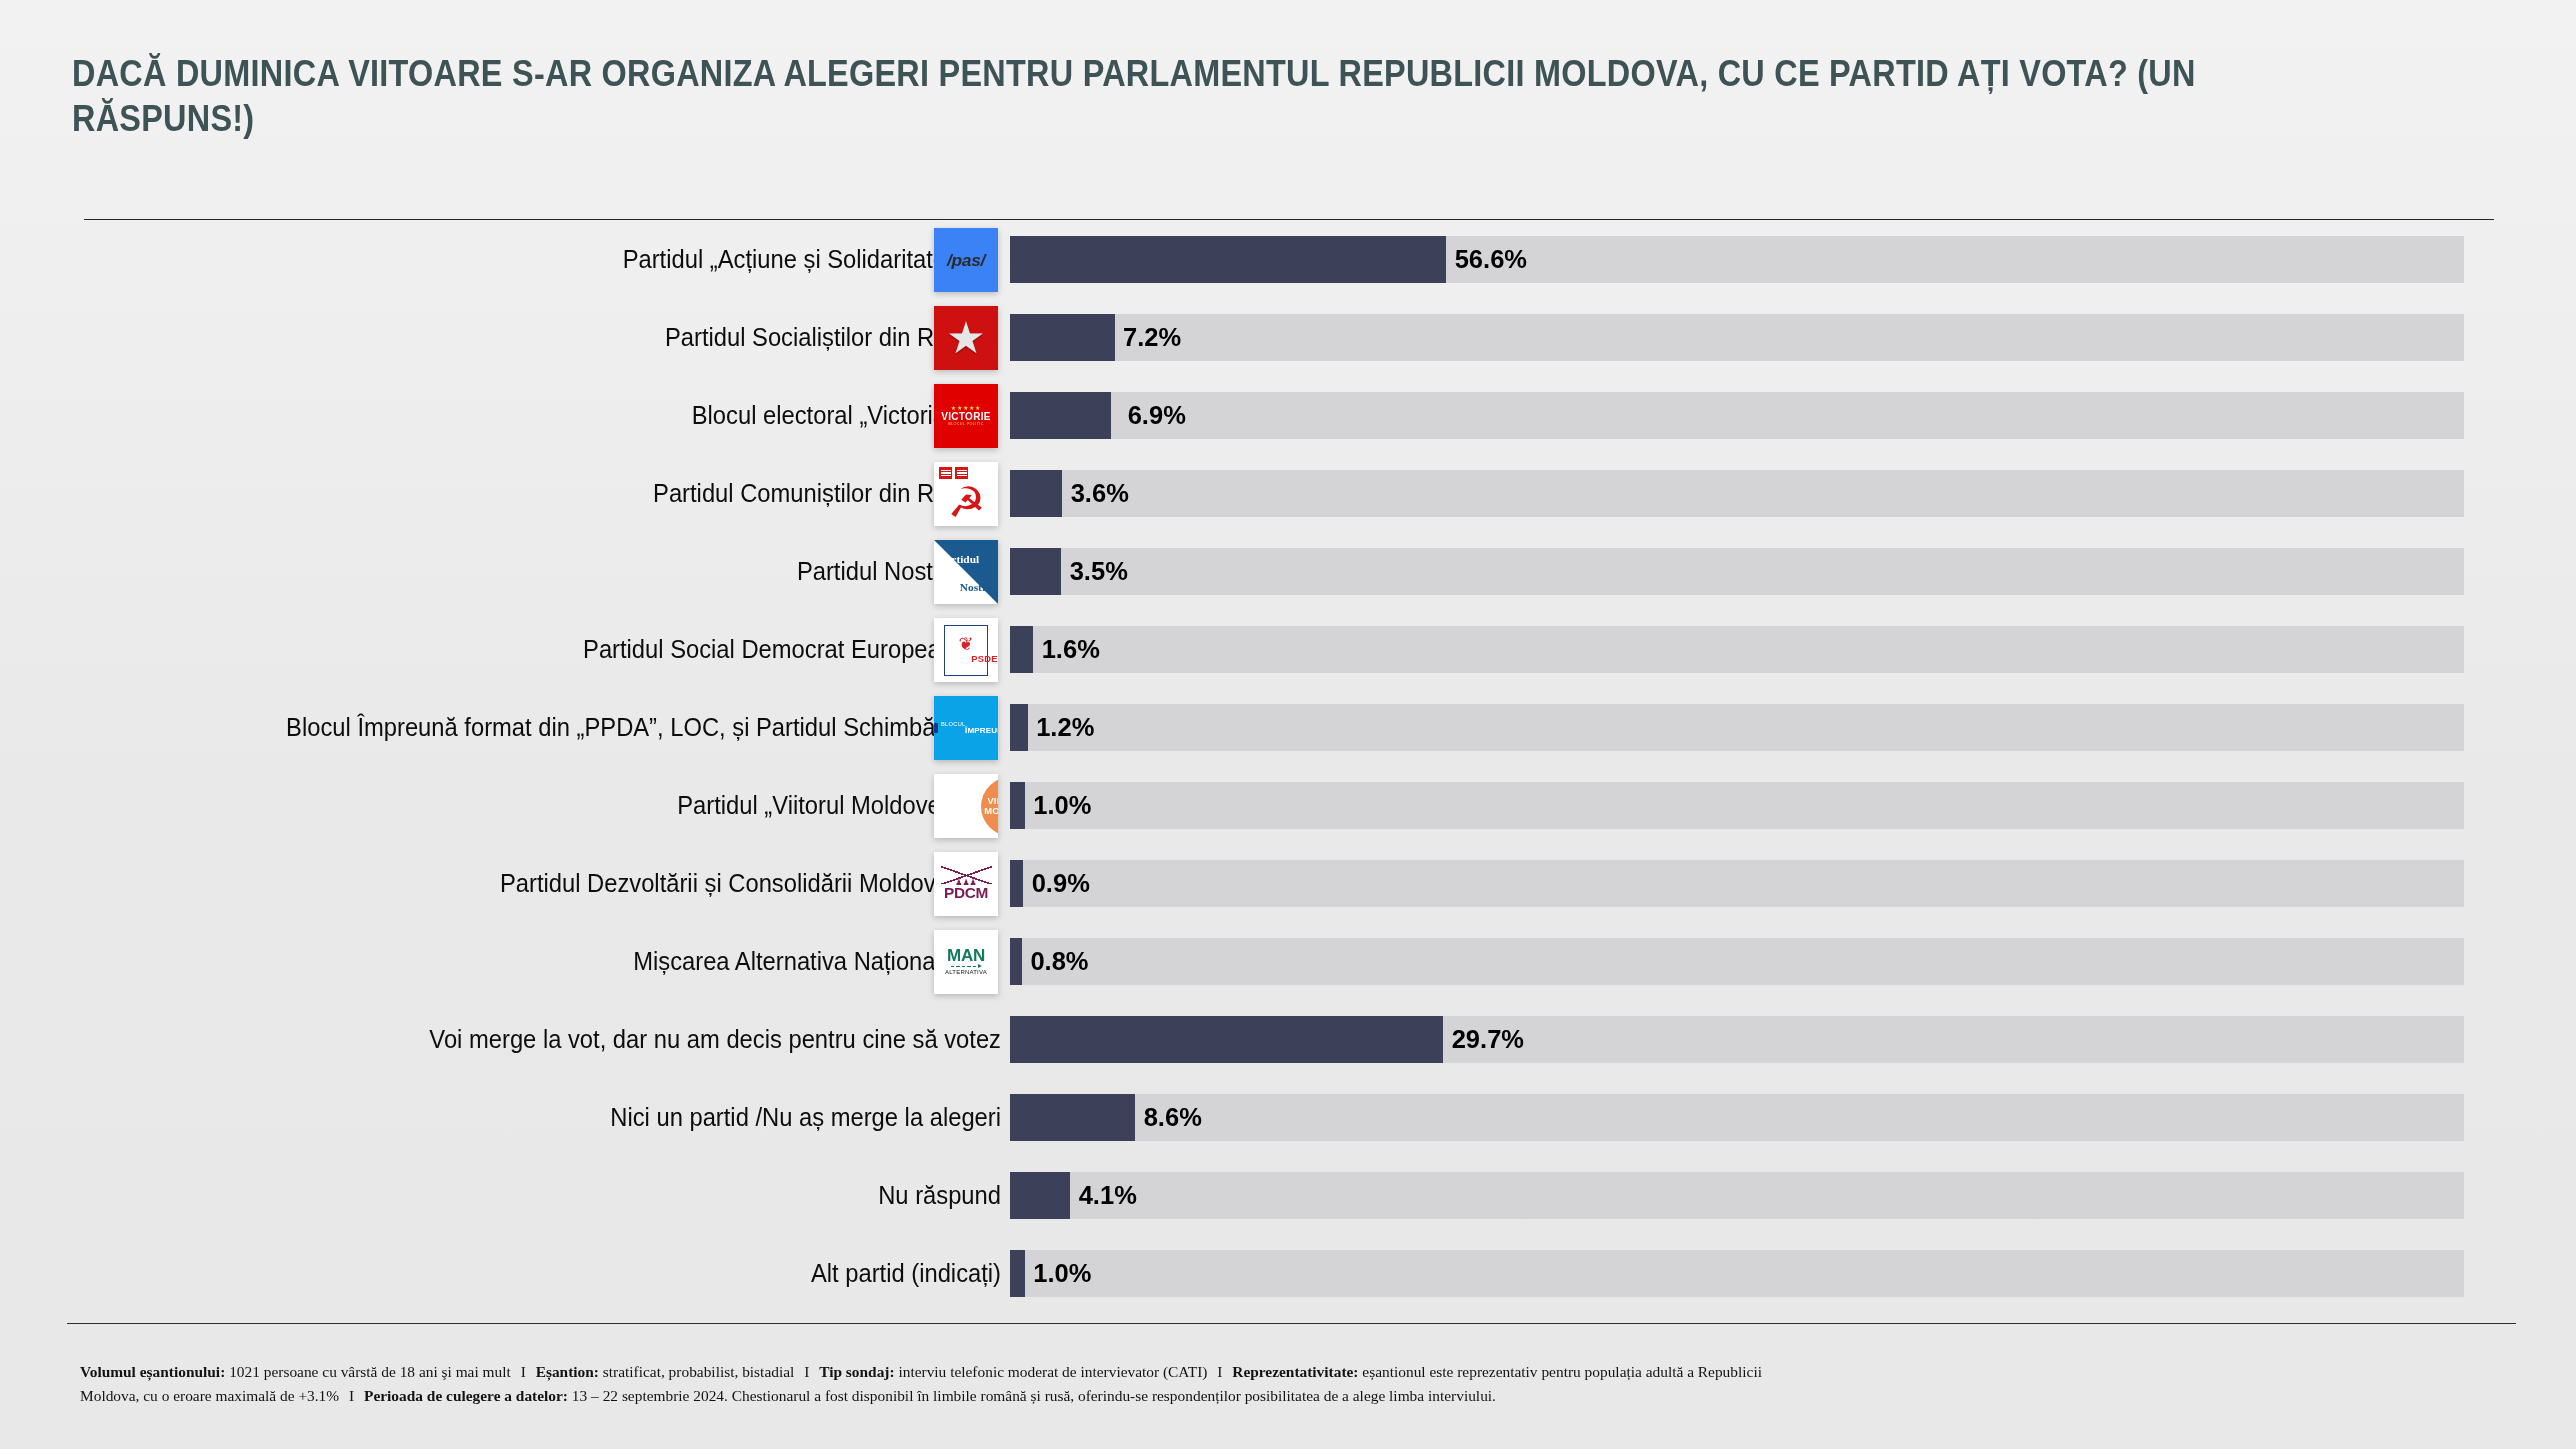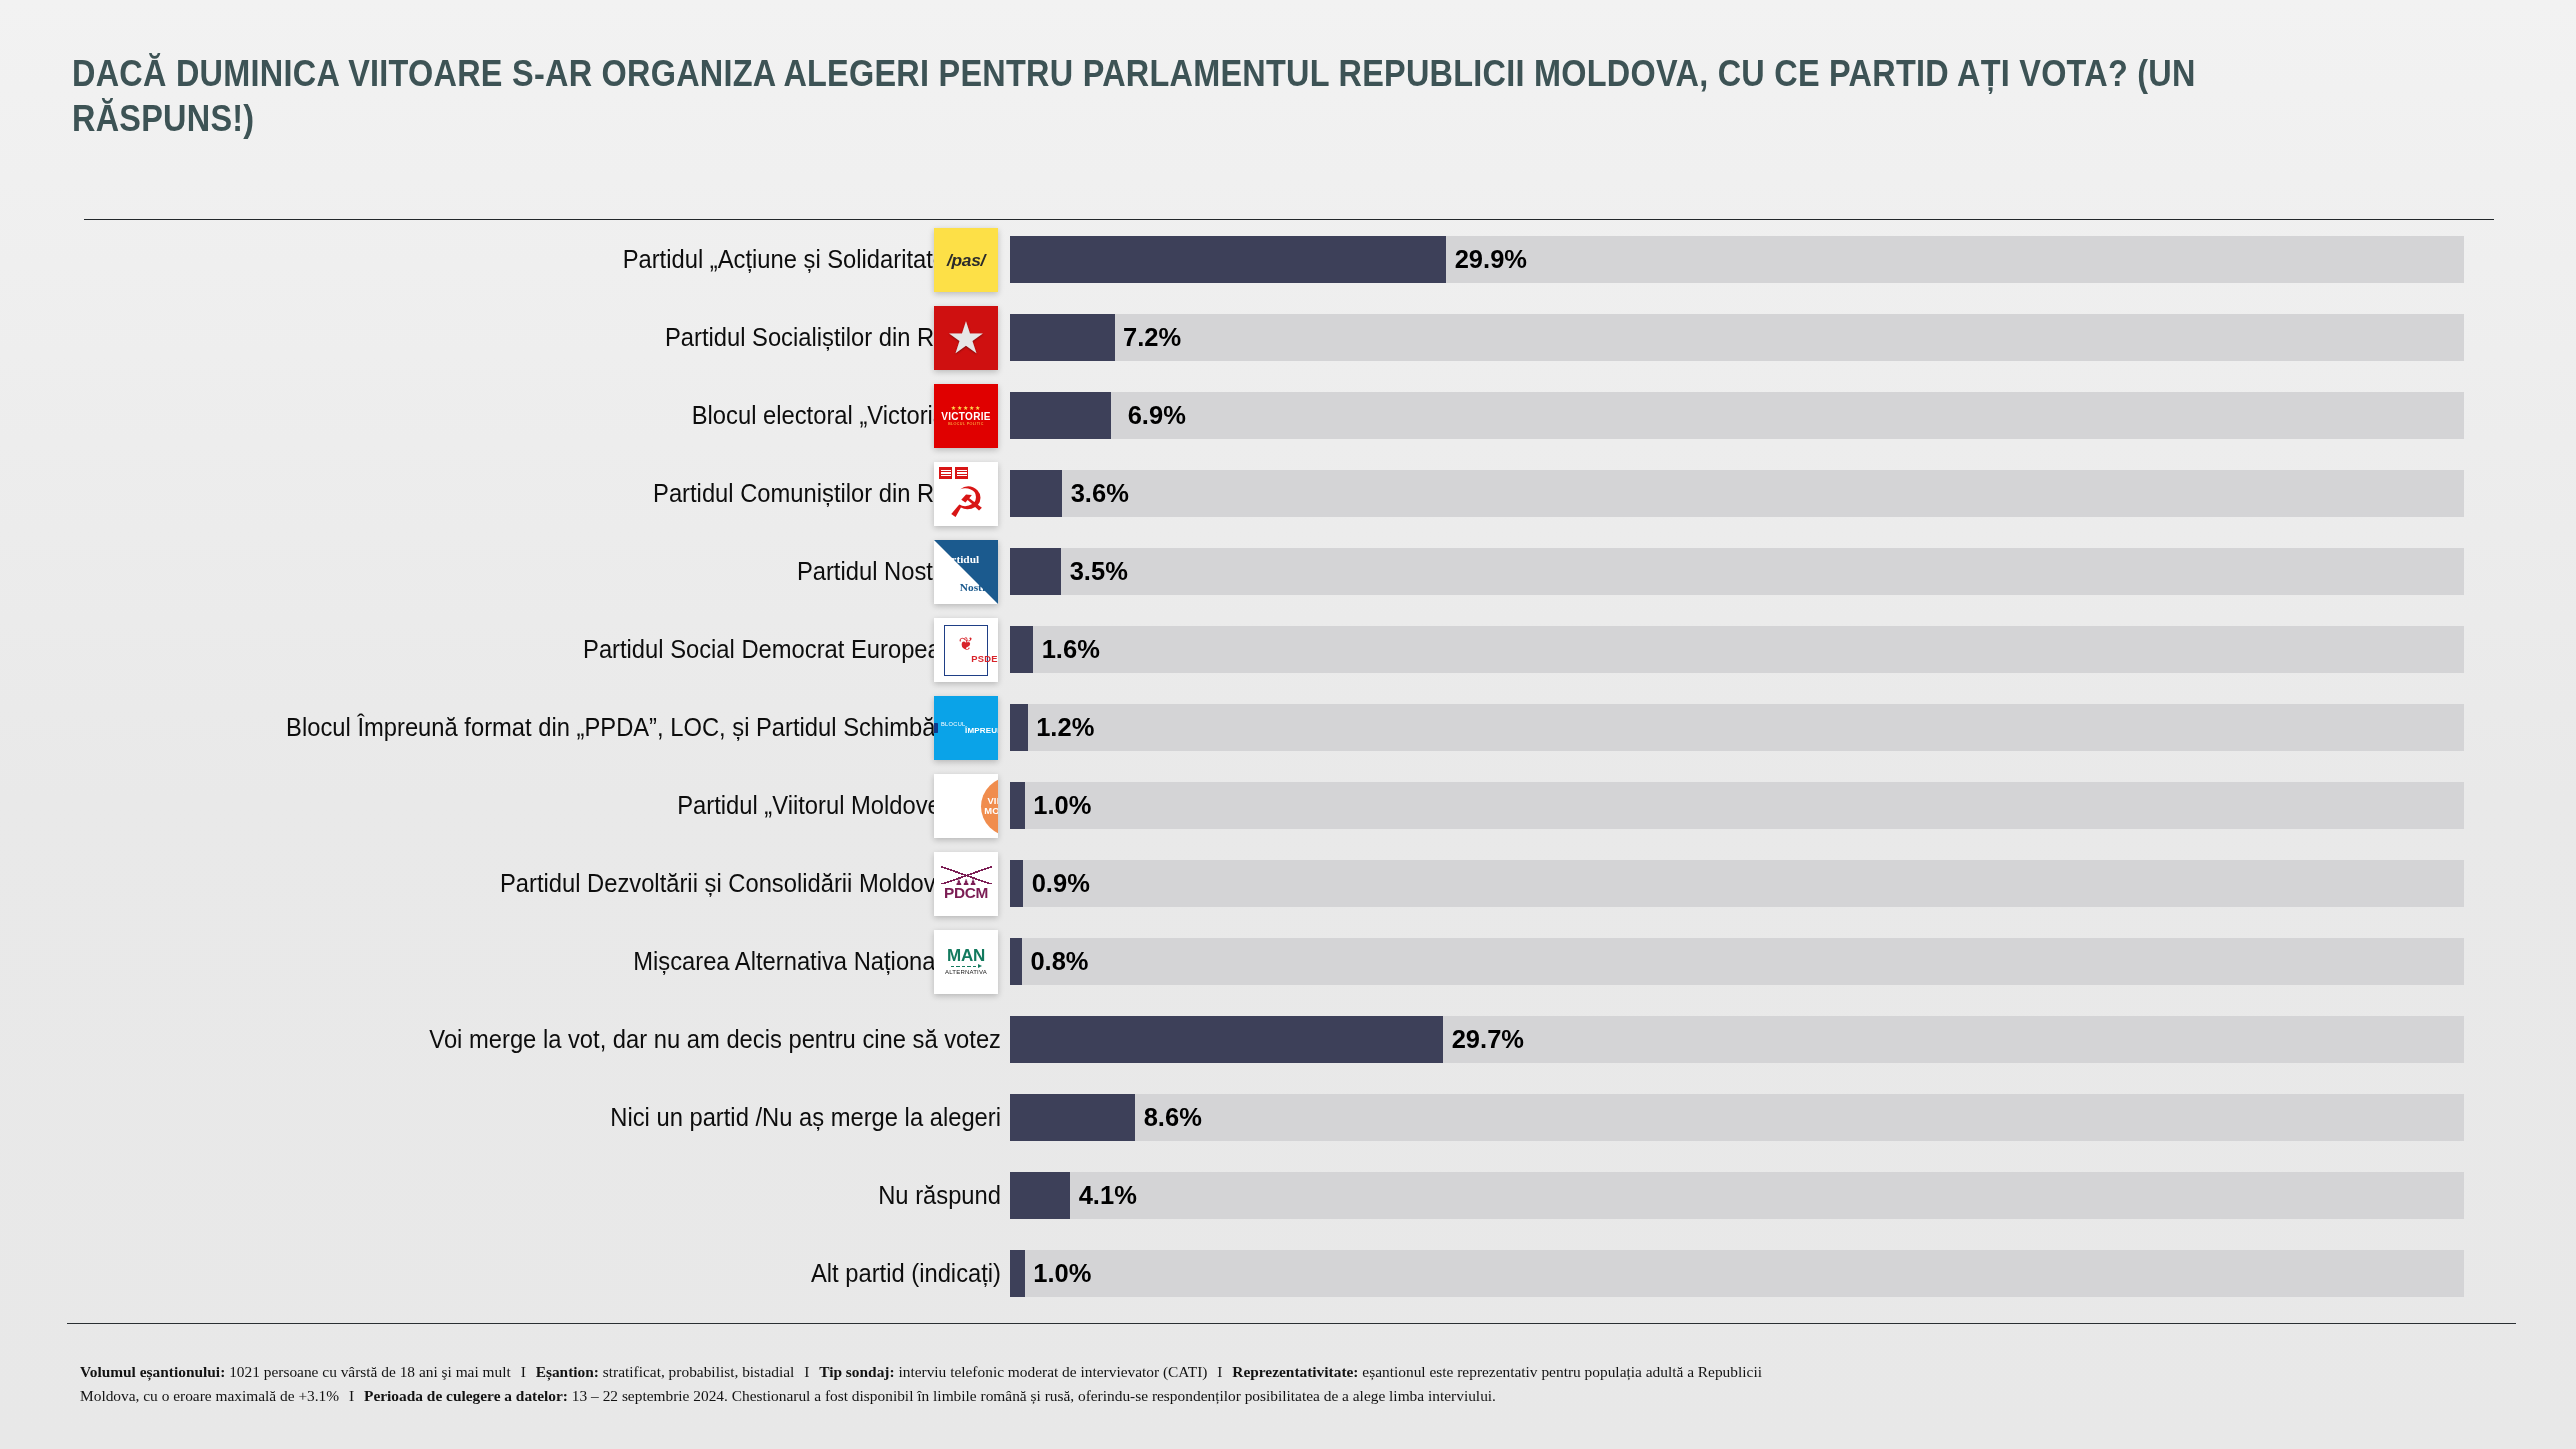--- a/index.html
+++ b/index.html
@@ -93,21 +93,21 @@
     height: 100%;
     display: flex;
     align-items: center;
     justify-content: center;
     position: relative;
     overflow: hidden;
   }
 
   
   .logo-pas {
-    background: #fde047;
+    background: #3b82f6;
     font-family: "Liberation Sans Narrow", "Liberation Sans", sans-serif;
     font-weight: 700;
     font-size: 17.4px;
     font-style: italic;
     color: #2b2b2b;
     letter-spacing: -0.3px;
     align-items: center;
   }
   
   .logo-psrm { background: #cf1010; }
@@ -297,21 +297,21 @@
 <div id="plot-area">
     <div class="row">
       <div class="row-label">Partidul „Acțiune și Solidaritate”</div>
       <div class="logo-slot">
         <div class="logo-inner logo-pas">
           <span>/pas/</span>
         </div>
       </div>
       <div class="track">
         <div class="bar" style="width: 436px;"></div>
-        <div class="bar-value" style="left: 436px;">29.9%</div>
+        <div class="bar-value" style="left: 436px;">56.6%</div>
       </div>
     </div>
     <div class="row">
       <div class="row-label">Partidul Socialiștilor din RM</div>
       <div class="logo-slot">
         <div class="logo-inner logo-psrm">
           <span style="font-size:44px;color:#e6e6e6;line-height:44px;text-shadow:0 1.3px 2px rgba(0,0,0,.4)">★</span>
         </div>
       </div>
       <div class="track">

